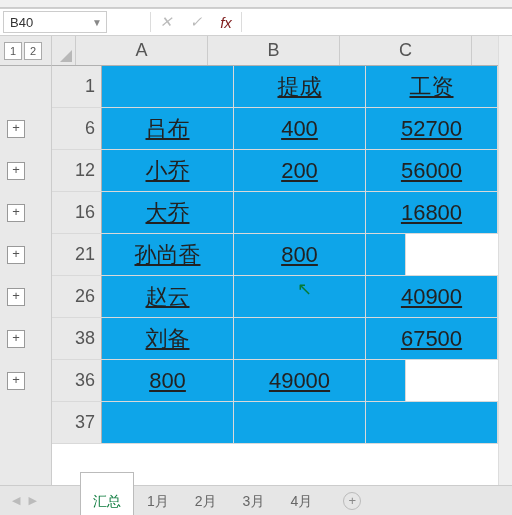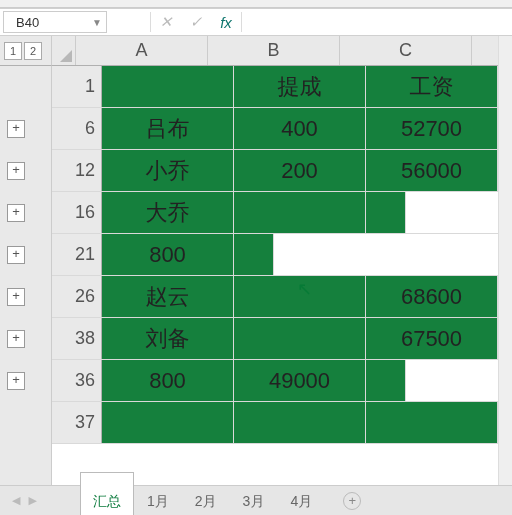--- a/index.html
+++ b/index.html
@@ -1,42 +1,42 @@
 <!DOCTYPE html>
 <html><head>
 <meta charset="utf-8">
 <style>
   * { box-sizing: border-box; margin: 0; padding: 0; font-family: "Microsoft YaHei", Arial, sans-serif; }
   body { background: #e6e6e6; width: 512px; height: 515px; overflow: hidden; position: relative; }
 
   .topbar-remnant { height: 8px; background: #f0f0f0; border-bottom: 1px solid #ccc; display:flex; justify-content:space-between; padding:0 40px; font-size:8px; color:#999;}
 
   .formula-bar { display: flex; align-items: center; height: 28px; background: #fff; border-bottom: 1px solid #d0d0d0; border-top:1px solid #d0d0d0;}
-  .name-box { width: 104px; height: 22px; border: 1px solid #ccc; background: #fff; display:flex; align-items:center; padding: 0 12px; font-size: 13px; color:#333; margin: 0 3px; position:relative;}
+  .name-box { width: 104px; height: 22px; border: 1px solid #ccc; background: #fff; display:flex; align-items:center; padding: 0 6px; font-size: 13px; color:#333; margin: 0 3px; position:relative;}
   .name-box .dd { position:absolute; right:4px; color:#888; font-size:10px;}
   .fx-cancel, .fx-enter, .fx-label { width: 30px; text-align: center; color: #bbb; font-size: 15px; font-style: italic; }
-  .fx-label { color:#0f766e; font-style: italic;}
+  .fx-label { color:#7f1d1d; font-style: italic;}
   .fx-sep { width:1px; height:20px; background:#dcdcdc; margin:0 0;}
   .fx-gap { width:40px;}
   .formula-input { flex:1; height:100%; border:none; background:#fff; font-size:13px; padding:0 6px;}
 
   .outline-strip { position:absolute; top:36px; left:0; width:52px; height:30px; background:#e9e9e9; border-right:1px solid #ccc; border-bottom:1px solid #b0b0b0; display:flex; align-items:center; gap:2px; padding-left:4px;}
   .outline-strip button { width:18px; height:18px; font-size:11px; border:1px solid #aaa; background:#fff; color:#555; cursor:pointer;}
 
   .grid-area { position:absolute; top:36px; left:52px; right:0; bottom:30px; background:#fff; overflow:hidden;}
   .colhead-row { display:flex; height:30px; background:#e9e9e9; border-bottom:1px solid #b0b0b0;}
   .selectall { width:50px; border-right:1px solid #ccc; background:linear-gradient(135deg,#e9e9e9 50%, #cfcfcf 50.5%, #e9e9e9 51%); position:relative;}
   .selectall::after { content:""; position:absolute; right:3px; bottom:3px; width:0;height:0; border-style:solid; border-width:0 0 12px 12px; border-color:transparent transparent #b8b8b8 transparent;}
   .colhead { flex:0 0 132px; border-right:1px solid #ccc; display:flex; align-items:center; justify-content:center; font-size:18px; color:#555;}
   .colhead:last-child{flex:0 0 40px;}
 
   .rows-container { position:absolute; top:30px; left:0; right:0; bottom:0;}
   .gridrow { display:flex; height:42px; border-bottom:1px solid #d9d9d9;}
   .rowhead { flex:0 0 50px; background:#e9e9e9; border-right:1px solid #b0b0b0; display:flex; align-items:center; justify-content:flex-end; padding-right:6px; font-size:18px; color:#555;}
-  .cell { flex:0 0 132px; border-right:1px solid #d9d9d9; display:flex; align-items:center; justify-content:center; font-size:22px; color:#222; background:#15803d;}
+  .cell { flex:0 0 132px; border-right:1px solid #d9d9d9; display:flex; align-items:center; justify-content:center; font-size:22px; color:#222; background:#0ea5e9;text-decoration:underline;}
   .cell.tail{flex:0 0 40px;}
 
   .outline-col { position:absolute; top:66px; left:0; width:52px; bottom:30px; background:#e9e9e9; border-right:1px solid #ccc;}
   .outline-btn { position:absolute; left:7px; width:18px; height:18px; border:1px solid #999; background:#fff; font-size:13px; line-height:14px; text-align:center; color:#555; cursor:pointer;}
 
   .sheet-tabs { position:absolute; bottom:0; left:0; right:0; height:30px; background:#e6e6e6; border-top:1px solid #ccc; display:flex; align-items:center;}
   .tab-nav-wrap{display:flex; align-items:center; width:80px; padding-left:12px; gap:8px; color:#bbb;}
   .tabnav{cursor:pointer; font-size:11px;}
   .sheet-tab { padding: 20px 12px; font-size:14px; border:1px solid transparent; color:#666; cursor:pointer; position:relative; top:1px;}
   .sheet-tab.active { background:#fff; border:1px solid #bbb; border-bottom:1px solid #fff; color:#0a7a3b; font-weight:500;}
@@ -107,32 +107,34 @@
         <div class="rowhead">12</div>
         <div class="cell">小乔</div>
         <div class="cell">200</div>
         <div class="cell">56000</div>
         <div class="cell tail"></div>
       </div>
       <div class="gridrow">
         <div class="rowhead">16</div>
         <div class="cell">大乔</div>
         <div class="cell"></div>
+        <div class="cell">16800</div>
         <div class="cell tail"></div>
       </div>
       <div class="gridrow">
         <div class="rowhead">21</div>
+        <div class="cell">孙尚香</div>
         <div class="cell">800</div>
         <div class="cell tail"></div>
       </div>
       <div class="gridrow">
         <div class="rowhead">26</div>
         <div class="cell">赵云</div>
         <div class="cell"></div>
-        <div class="cell">68600</div>
+        <div class="cell">40900</div>
         <div class="cell tail"></div>
       </div>
       <div class="gridrow">
         <div class="rowhead">38</div>
         <div class="cell">刘备</div>
         <div class="cell"></div>
         <div class="cell">67500</div>
         <div class="cell tail"></div>
       </div>
       <div class="gridrow">

